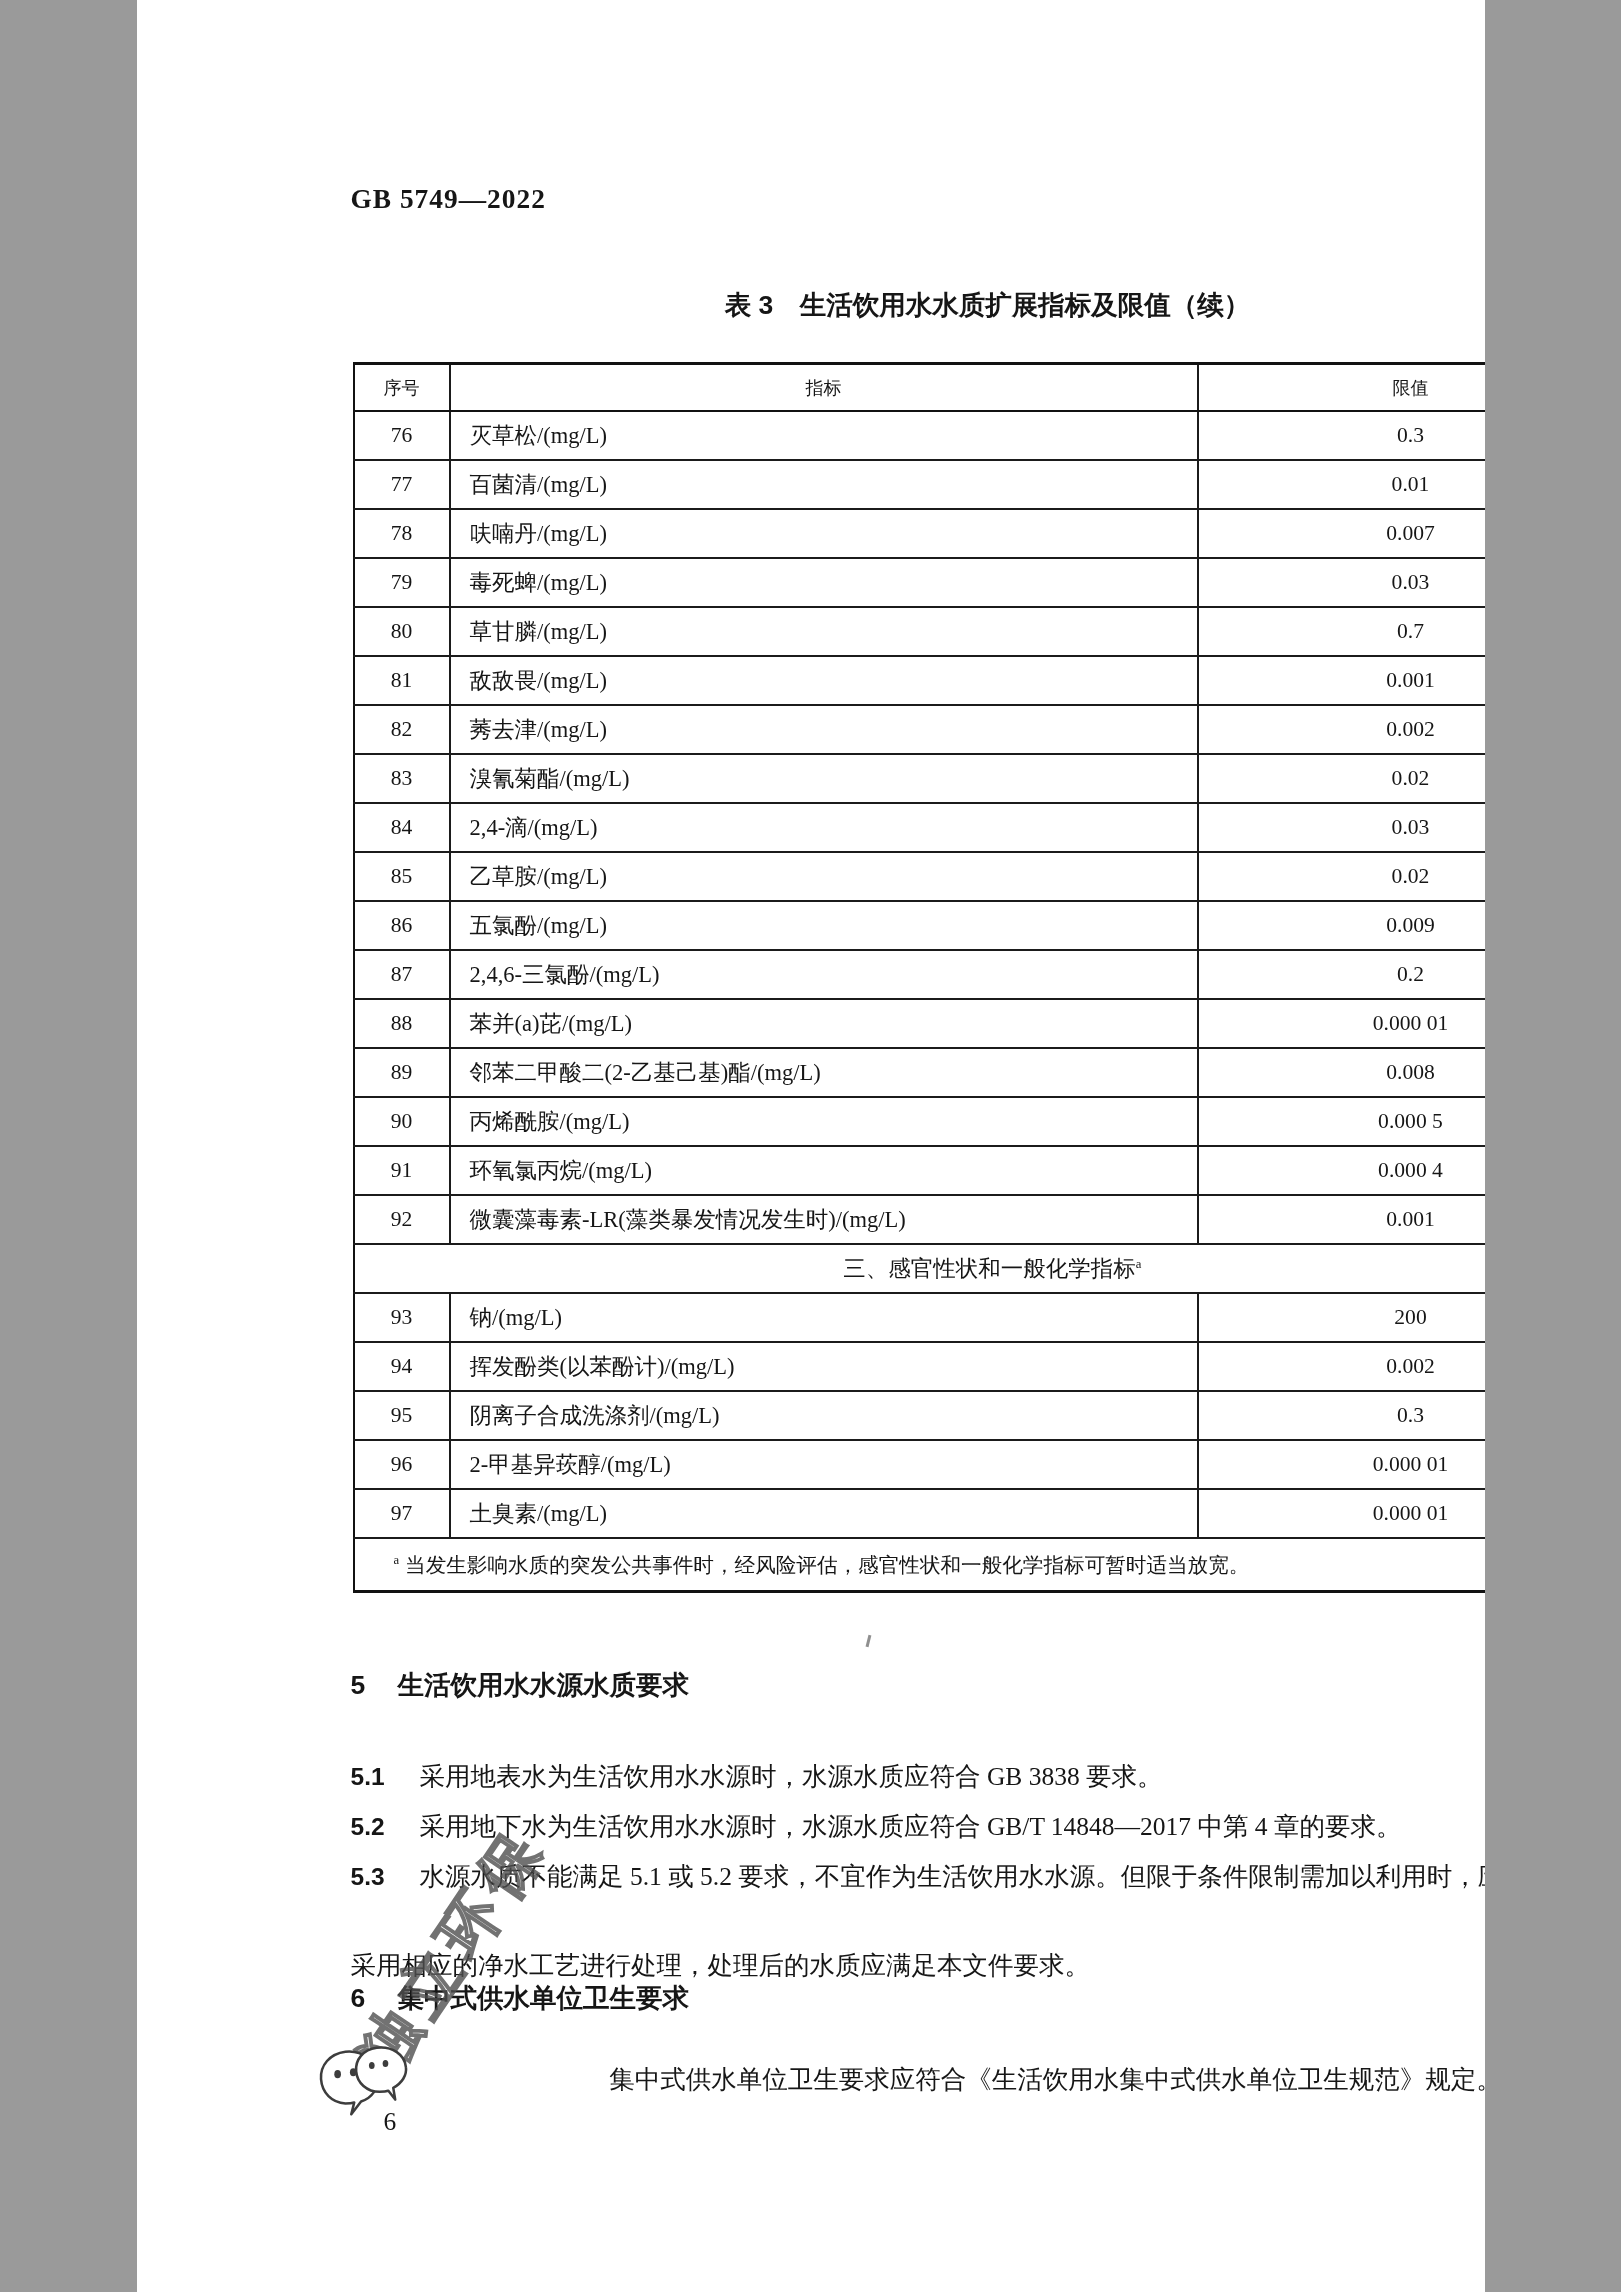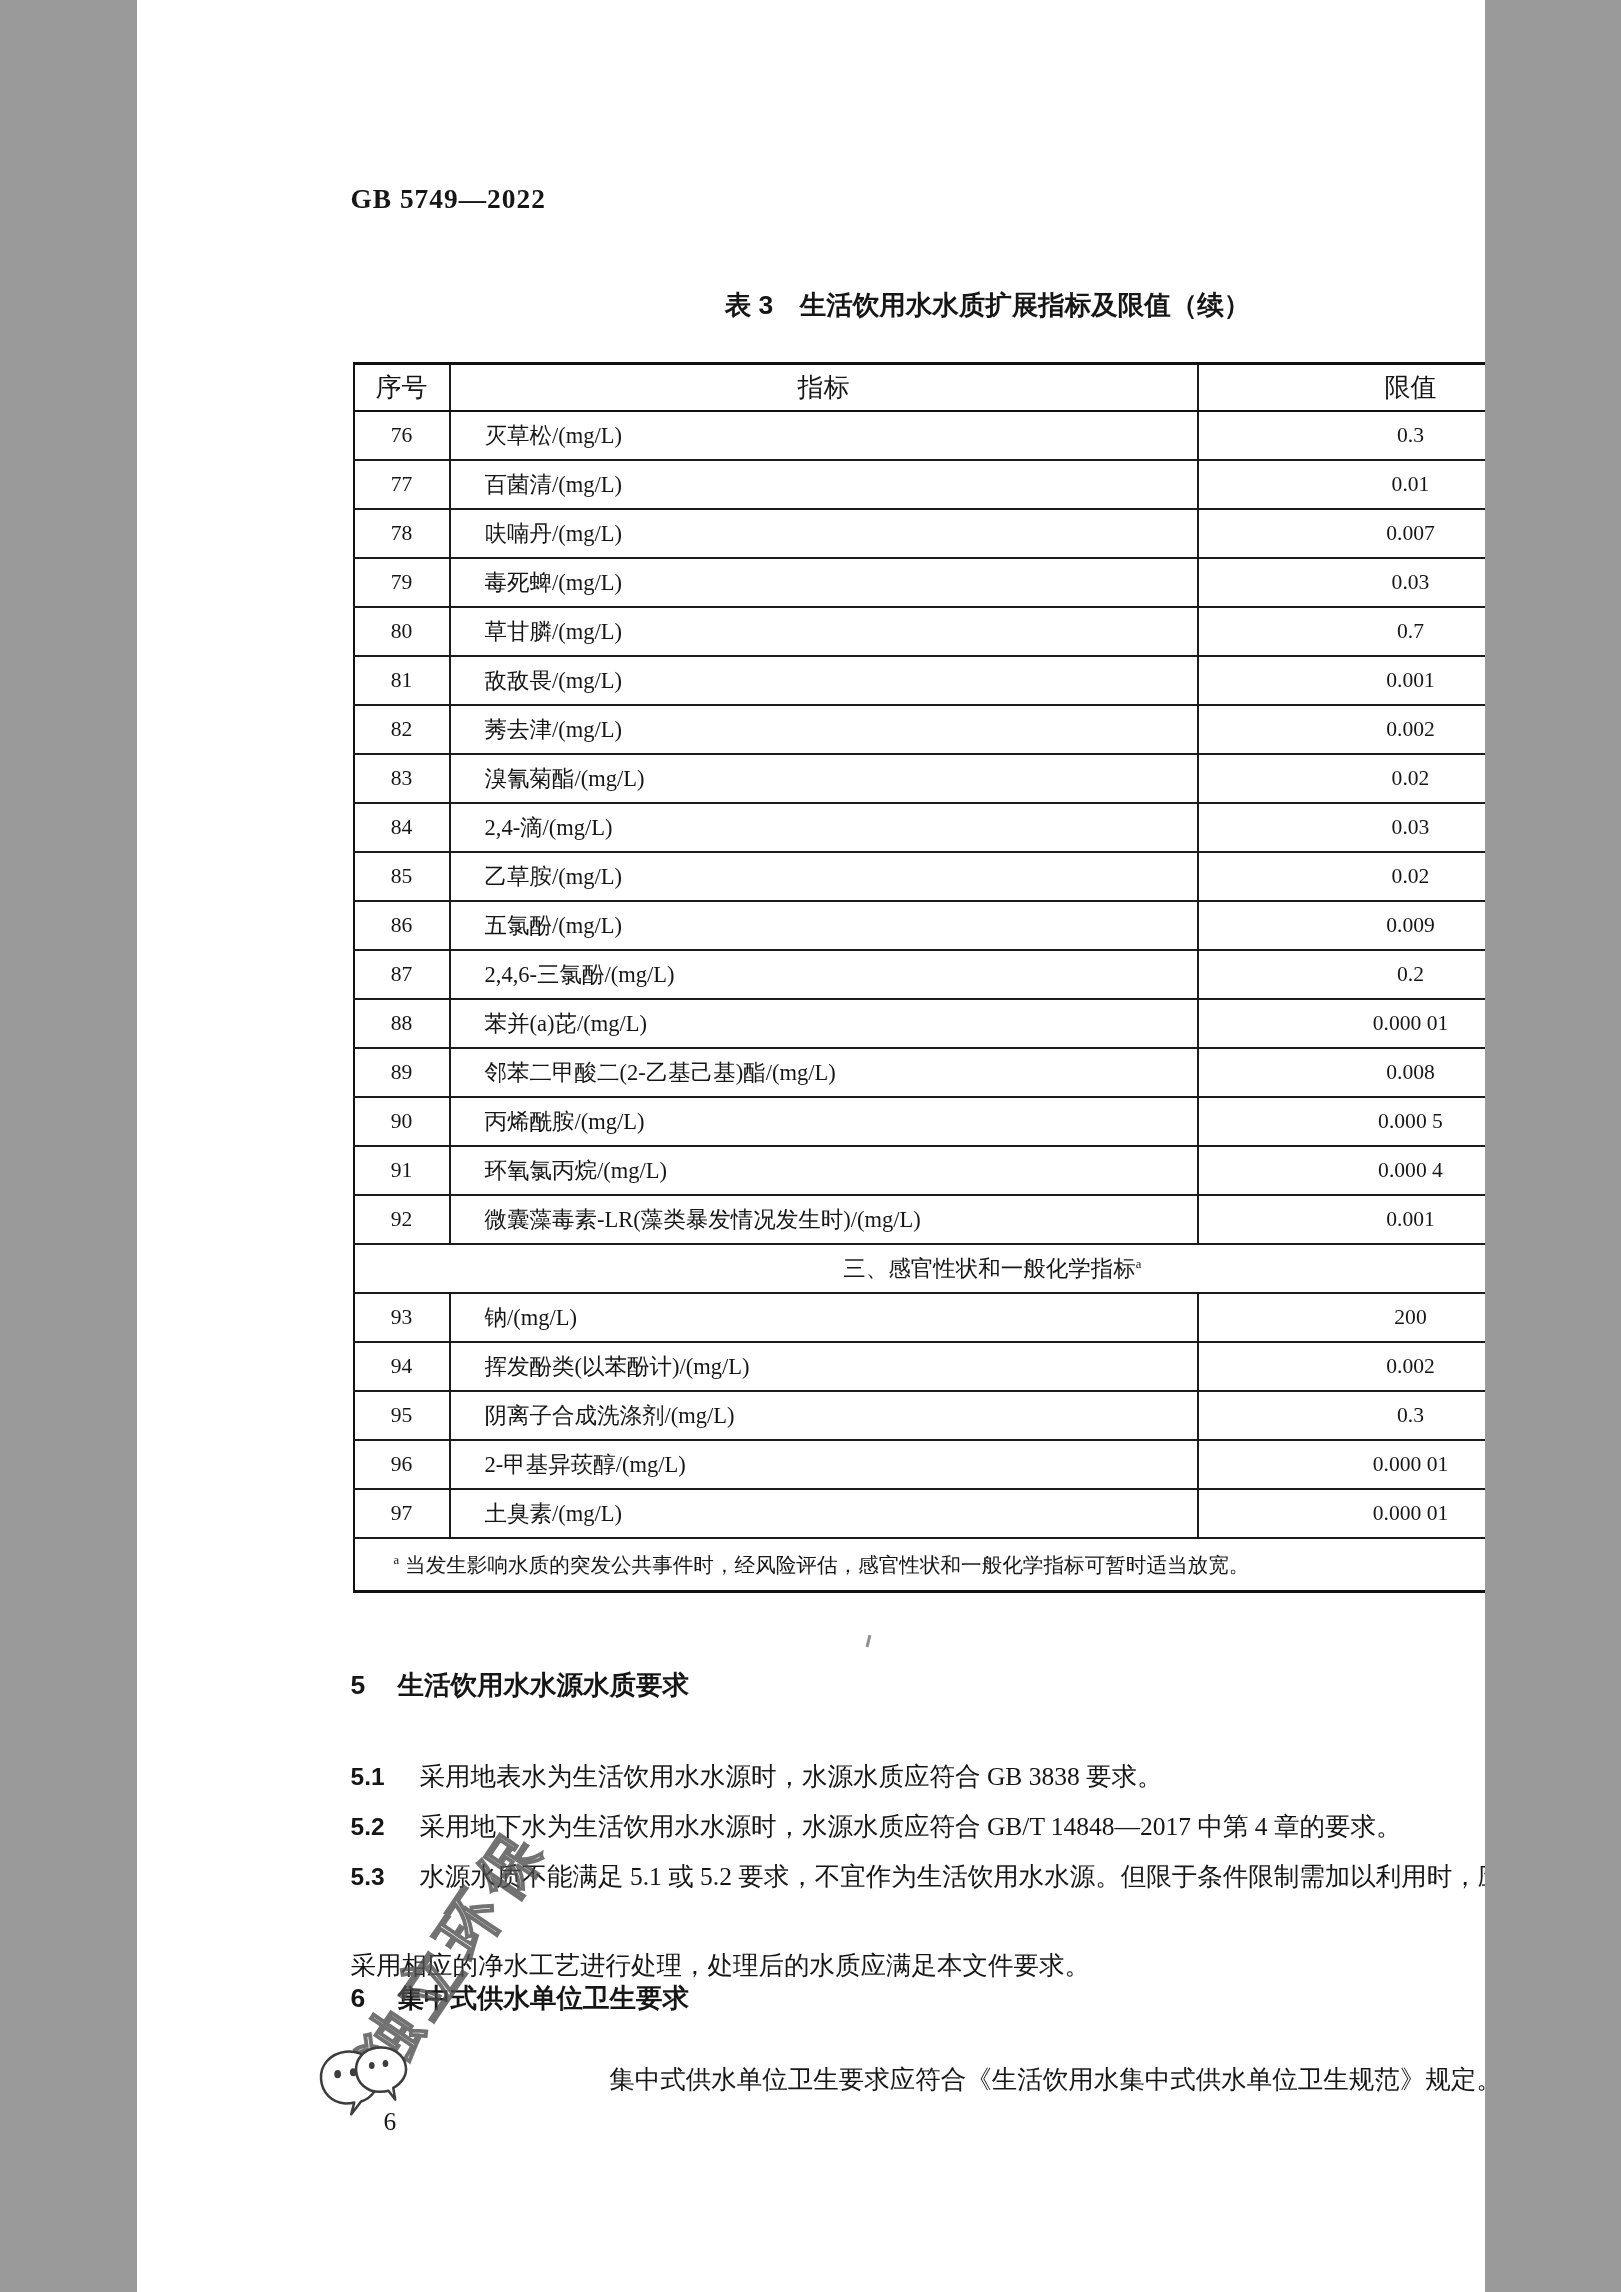--- a/index.html
+++ b/index.html
@@ -15,27 +15,27 @@
   .tbl-title{position:absolute;left:216px;top:287px;width:1270px;text-align:center;
     font-size:26.5px;font-weight:bold;font-family:"Liberation Sans","DejaVu Sans",sans-serif;}
   
   .std-table{position:absolute;left:216px;top:362px;border-collapse:collapse;table-layout:fixed;
     width:1270px;font-size:22.5px;}
   .std-table col.c-no{width:96px;}
   .std-table col.c-ind{width:748px;}
   .std-table col.c-lim{width:426px;}
   .std-table th,.std-table td{border:2px solid #1b1b1b;padding:0;font-weight:normal;
     background:#fff;overflow:hidden;white-space:nowrap;}
-  .std-table thead th{height:45px;text-align:center;font-size:26px;
+  .std-table thead th{height:45px;text-align:center;font-size:18px;
     border-top:3.9px solid #111;border-bottom:2.9px solid #111;}
   .std-table .col-left{border-left:2.9px solid #111;}
   .std-table .col-right{border-right:2.9px solid #111;}
   .std-table td{height:47px;}
   .std-table td.no,.std-table td.lim{text-align:center;font-size:21.6px;}
-  .std-table td.ind{text-align:left;padding-left:34px;}
+  .std-table td.ind{text-align:left;padding-left:19px;}
   .std-table tr.section-row td{text-align:center;padding-left:13.7px;font-size:22.5px;}
   .std-table tr.footnote-row td{height:51px;text-align:left;padding-left:39px;font-size:20.6px;
     border-top:2.9px solid #111;border-bottom:3.9px solid #111;}
   sup{font-size:12.7px;vertical-align:super;line-height:0;margin-right:5.9px;}
   
   .h-sec{position:absolute;left:214px;font-size:26.5px;font-weight:bold;
     font-family:"Liberation Sans","DejaVu Sans",sans-serif;}
   .h-sec .h-num{display:inline-block;min-width:47px;}
   .bodyline{position:absolute;left:214px;width:1284px;font-size:25.5px;white-space:nowrap;}
   .bodyline .plabel{font-weight:bold;font-family:"Liberation Sans","DejaVu Sans",sans-serif;

